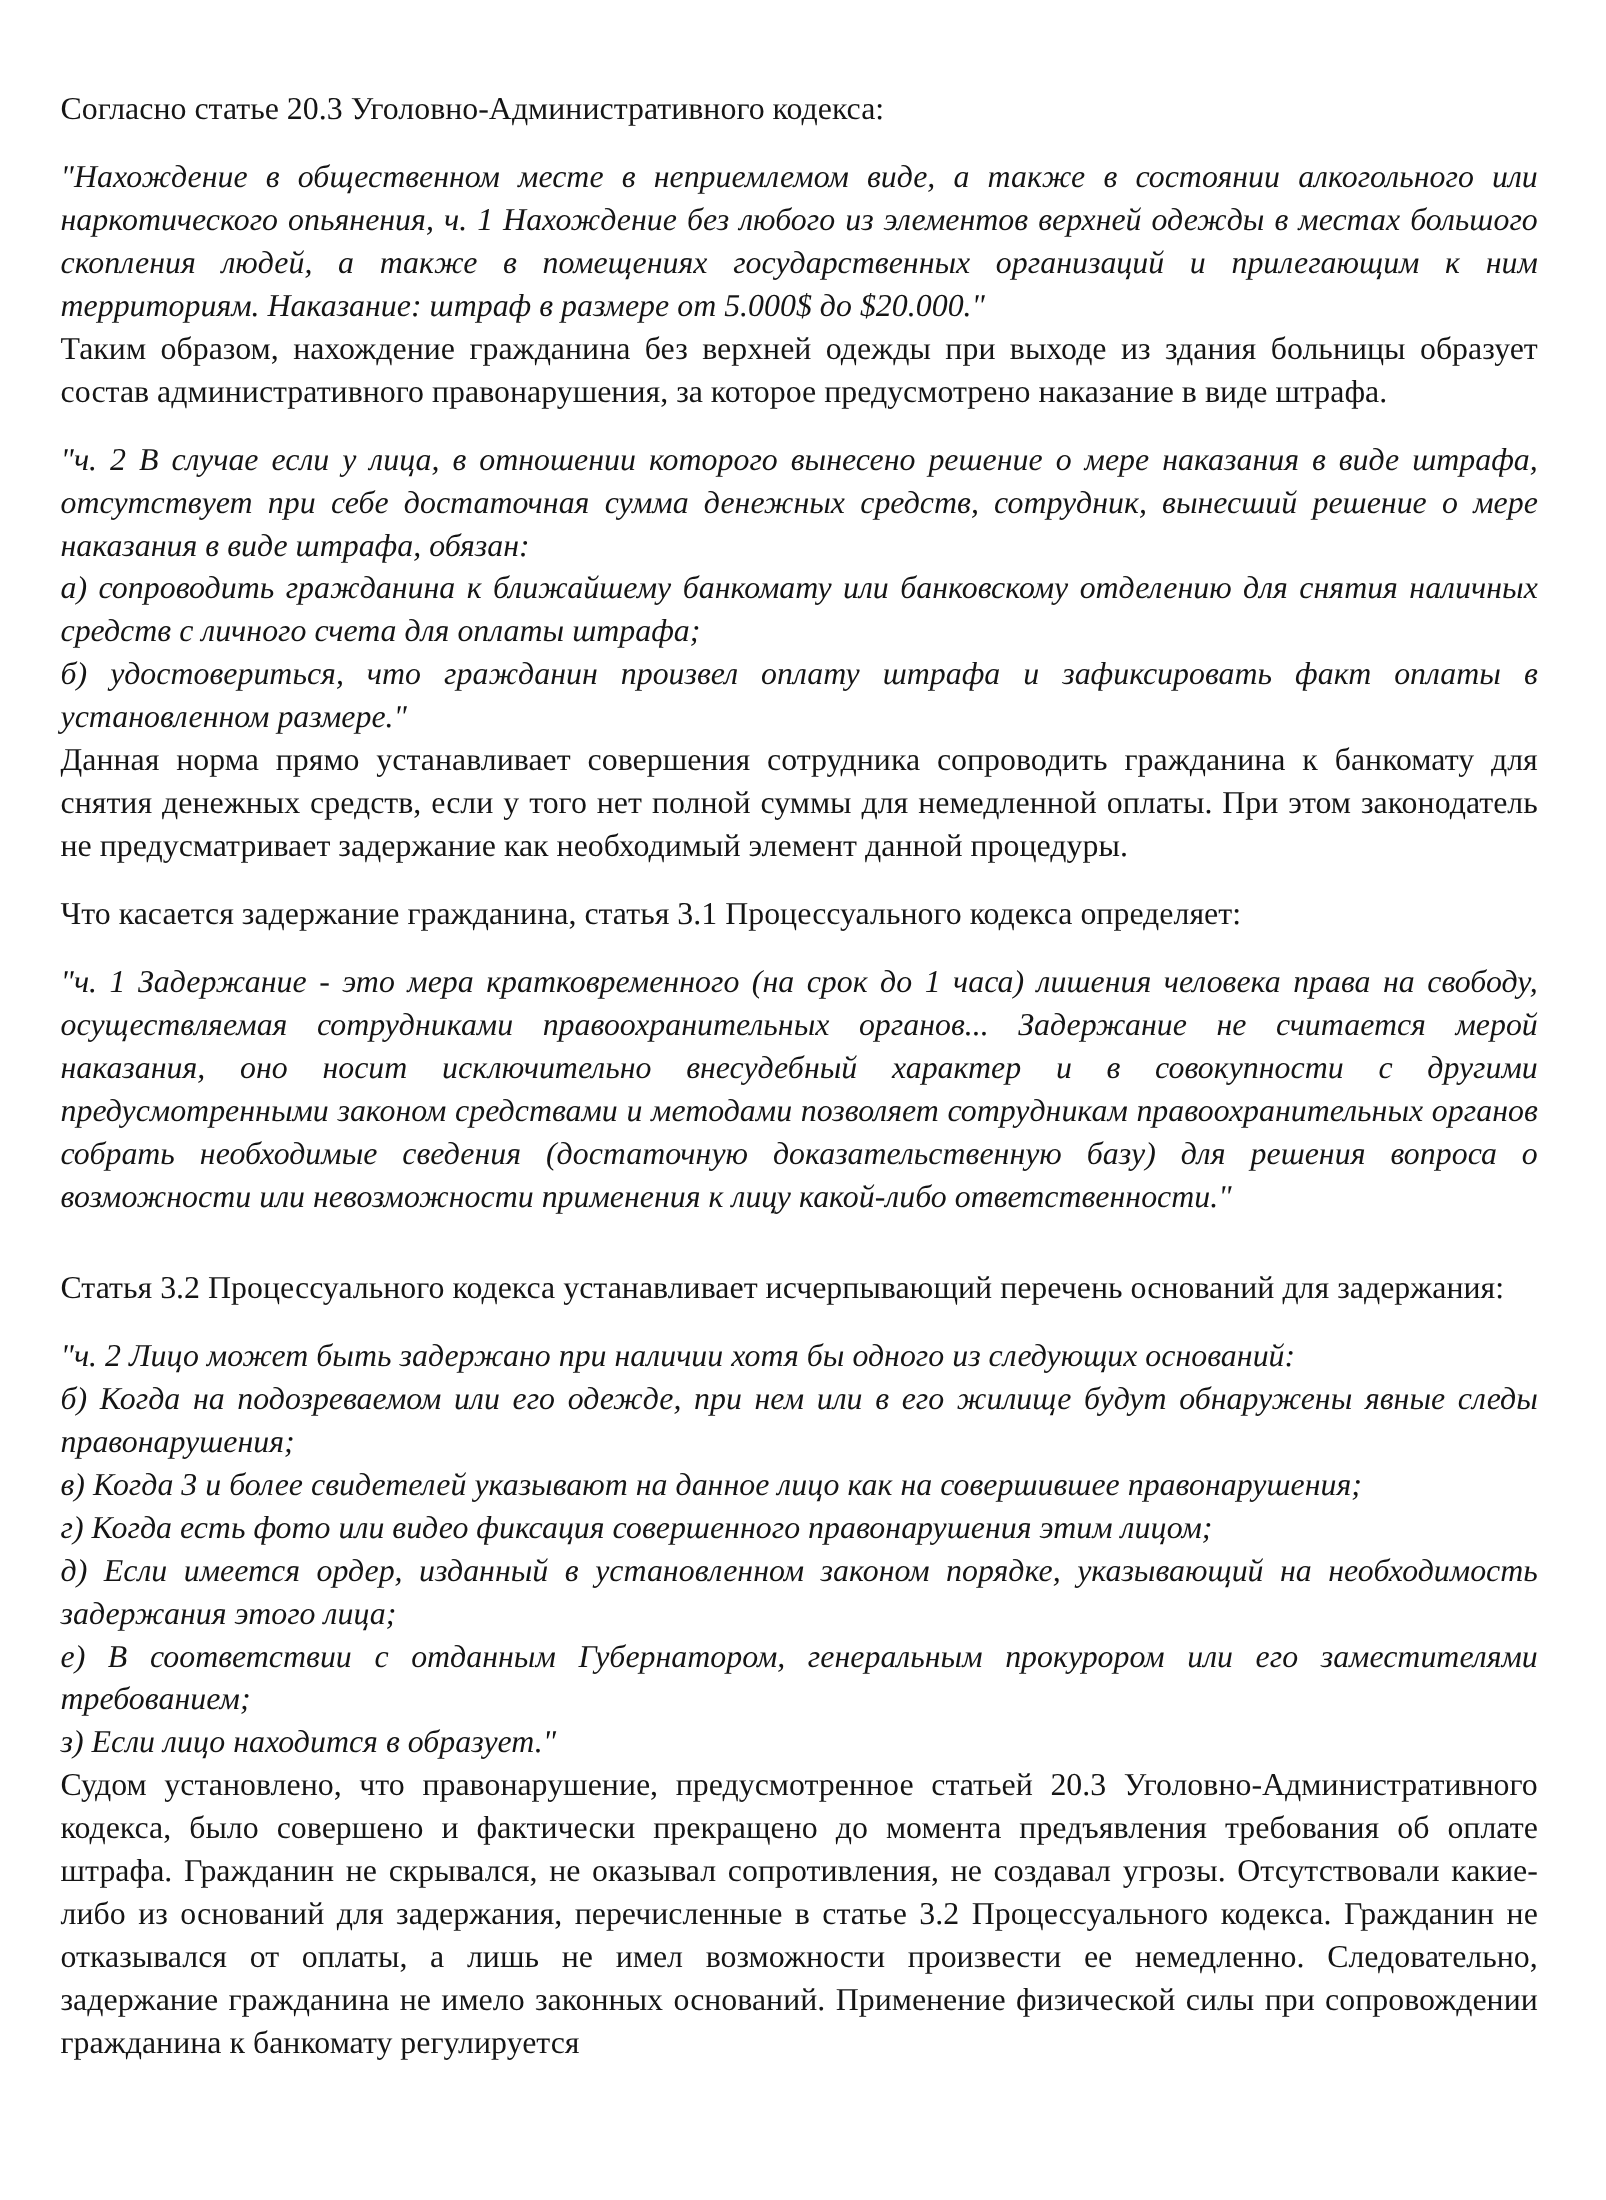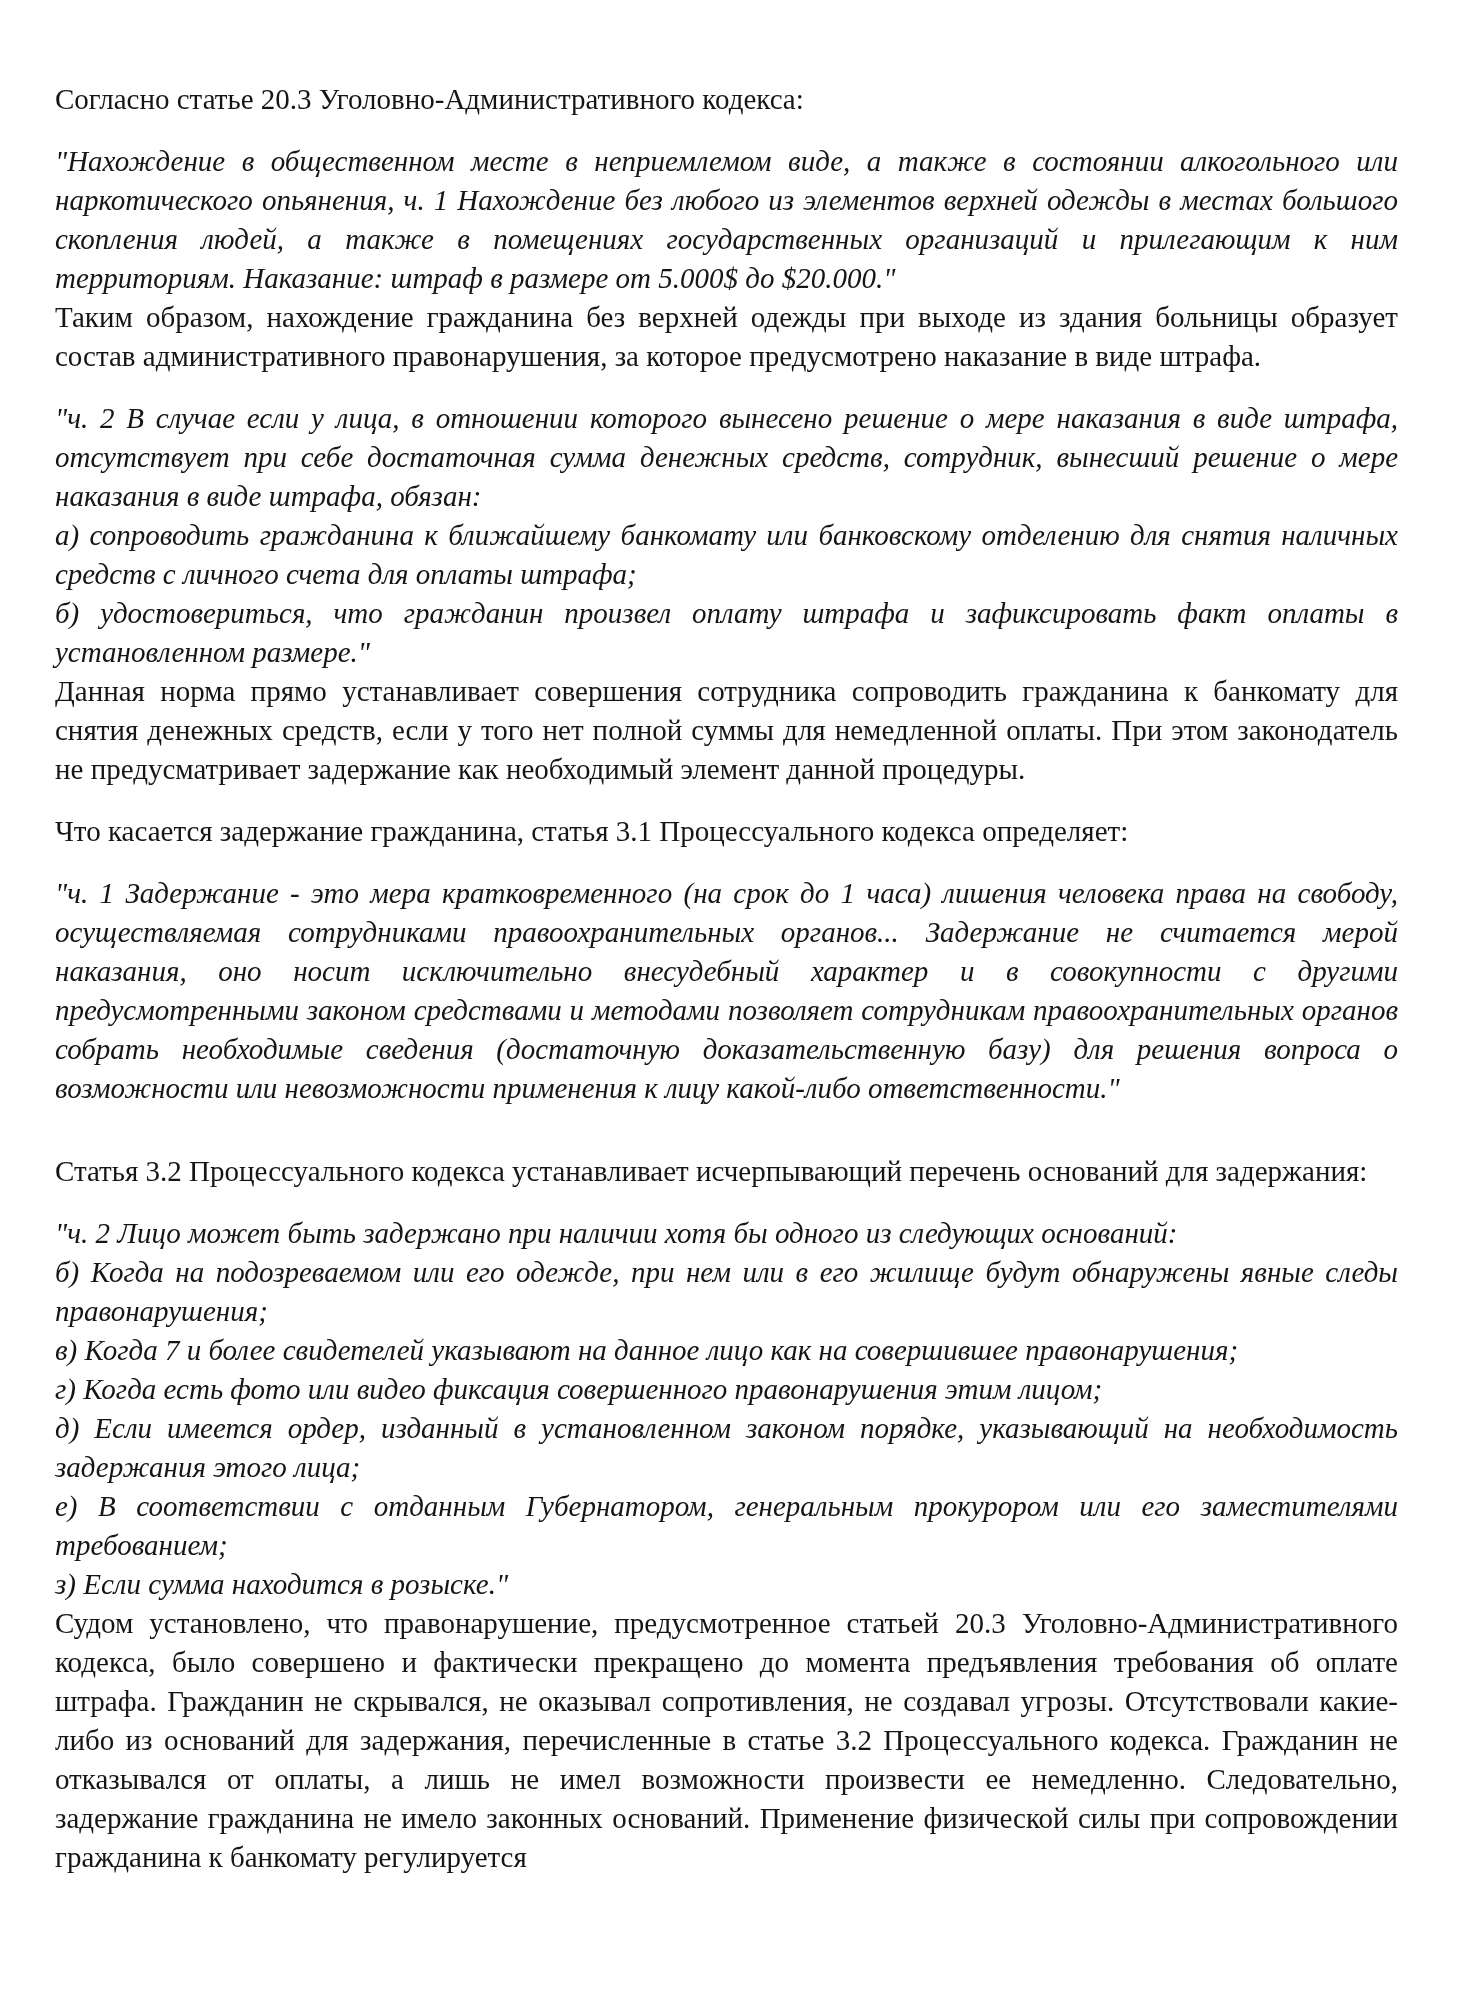--- a/index.html
+++ b/index.html
@@ -40,19 +40,19 @@
     <p class="gap"><span>Таким образом, нахождение гражданина без верхней одежды при выходе из здания больницы образует состав административного правонарушения, за которое предусмотрено наказание в виде штрафа.</span></p>
     <p><span class="i">"ч. 2 В случае если у лица, в отношении которого вынесено решение о мере наказания в виде штрафа, отсутствует при себе достаточная сумма денежных средств, сотрудник, вынесший решение о мере наказания в виде штрафа, обязан:</span></p>
     <p><span class="i">а) сопроводить гражданина к ближайшему банкомату или банковскому отделению для снятия наличных средств с личного счета для оплаты штрафа;</span></p>
     <p><span class="i">б) удостовериться, что гражданин произвел оплату штрафа и зафиксировать факт оплаты в установленном размере."</span></p>
     <p class="gap"><span>Данная норма прямо устанавливает </span><span class="b">совершения</span><span> сотрудника сопроводить гражданина к банкомату для снятия денежных средств, если у того нет полной суммы для немедленной оплаты. При этом законодатель не предусматривает задержание как необходимый элемент данной процедуры.</span></p>
     <p class="gap"><span>Что касается задержание гражданина, </span><span class="b">статья 3.1 Процессуального кодекса</span><span> определяет:</span></p>
     <p class="gap-lg"><span class="i">"ч. 1 Задержание - это мера кратковременного (на срок до 1 часа) лишения человека права на свободу, осуществляемая сотрудниками правоохранительных органов... Задержание не считается мерой наказания, оно носит исключительно внесудебный характер и в совокупности с другими предусмотренными законом средствами и методами позволяет сотрудникам правоохранительных органов собрать необходимые сведения (достаточную доказательственную базу) для решения вопроса о возможности или невозможности применения к лицу какой-либо ответственности."</span></p>
     <p class="gap"><span class="b">Статья 3.2 Процессуального кодекса</span><span> устанавливает исчерпывающий перечень оснований для задержания:</span></p>
     <p><span class="i">"ч. 2 Лицо может быть задержано при наличии хотя бы одного из следующих оснований:</span></p>
     <p><span class="i">б) Когда на подозреваемом или его одежде, при нем или в его жилище будут обнаружены явные следы правонарушения;</span></p>
-    <p><span class="i">в) Когда 7 и более свидетелей указывают на данное лицо как на совершившее правонарушения;</span></p>
+    <p><span class="i">в) Когда 3 и более свидетелей указывают на данное лицо как на совершившее правонарушения;</span></p>
     <p><span class="i">г) Когда есть фото или видео фиксация совершенного правонарушения этим лицом;</span></p>
     <p><span class="i">д) Если имеется ордер, изданный в установленном законом порядке, указывающий на необходимость задержания этого лица;</span></p>
     <p><span class="i">е) В соответствии с отданным Губернатором, генеральным прокурором или его заместителями требованием;</span></p>
-    <p><span class="i">з) Если сумма находится в розыске."</span></p>
+    <p><span class="i">з) Если лицо находится в образует."</span></p>
     <p><span>Судом установлено, что правонарушение, предусмотренное статьей 20.3 Уголовно-Административного кодекса, было совершено и фактически прекращено до момента предъявления требования об оплате штрафа. Гражданин не скрывался, не оказывал сопротивления, не создавал угрозы. Отсутствовали какие-либо из оснований для задержания, перечисленные в статье 3.2 Процессуального кодекса. Гражданин не отказывался от оплаты, а лишь не имел возможности произвести ее немедленно. Следовательно, задержание гражданина не имело законных оснований. Применение физической силы при сопровождении гражданина к банкомату регулируется </span></p>
   </div>
 
 </body></html>

